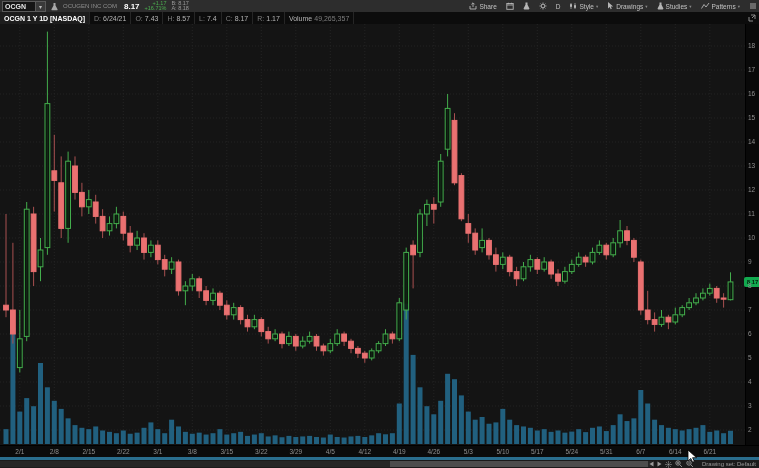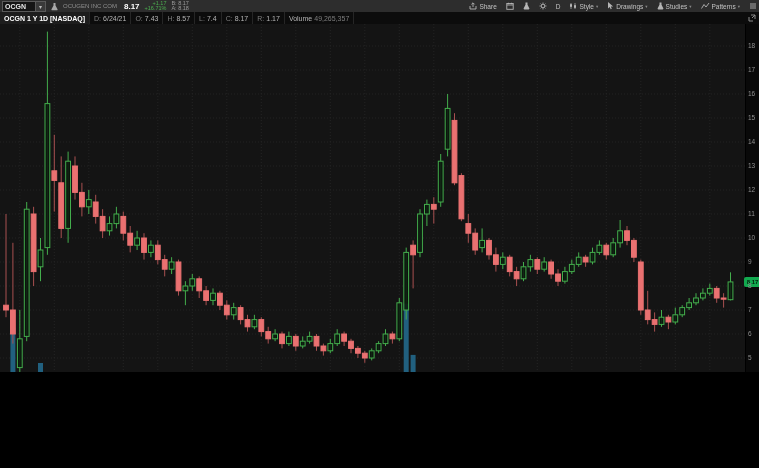--- a/index.html
+++ b/index.html
@@ -1,16 +1,16 @@
 <!DOCTYPE html>
 <html><head>
 <meta charset="utf-8">
 <style>
   html,body{margin:0;padding:0;background:#000;}
-  .app{position:relative;width:759px;height:372px;background:#141414;overflow:hidden;
+  .app{position:relative;width:759px;height:468px;background:#141414;overflow:hidden;
        font-family:"Liberation Sans","DejaVu Sans",sans-serif;-webkit-font-smoothing:none;}
   
   .toolbar{position:absolute;top:0;left:0;width:759px;height:12px;background:#2d2d2d;
            border-bottom:1px solid #0a0a0a;display:flex;align-items:center;font-size:6.5px;color:#c5c5c5;}
   .symbox{margin-left:2px;width:30px;height:9px;background:#151515;border:1px solid #5a5a5a;border-right:none;
           color:#e8e8e8;font-weight:bold;font-size:7px;display:flex;align-items:center;padding-left:2px;}
   .symdrop{width:9px;height:9px;background:#3a3a3a;border:1px solid #5a5a5a;color:#bbb;font-size:6px;
            display:flex;align-items:center;justify-content:center;}
   .tbicon{display:inline-flex;align-items:center;margin-left:5px;}
   .company{color:#8f8f8f;font-size:6px;margin-left:5px;white-space:nowrap;}

